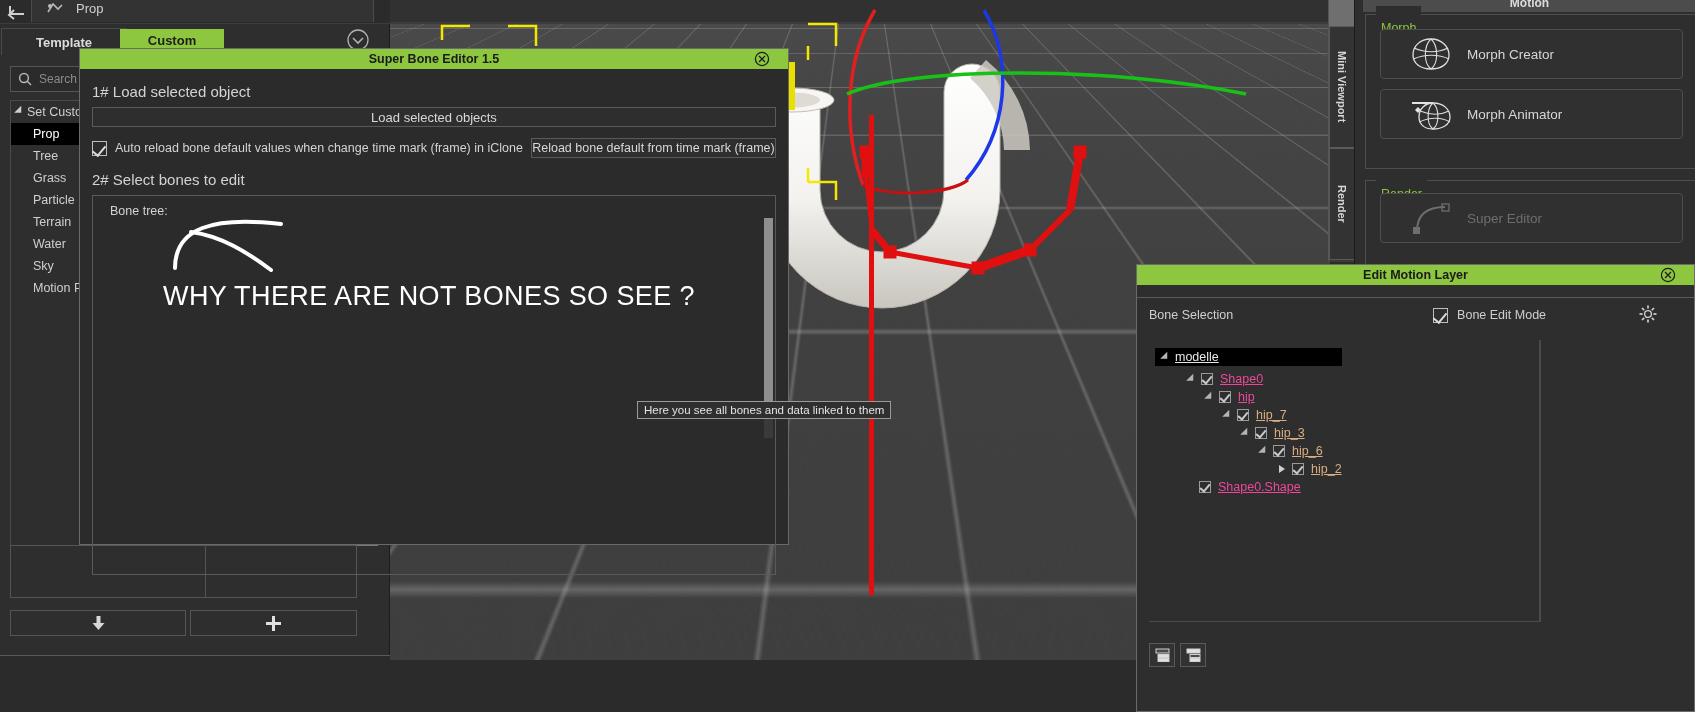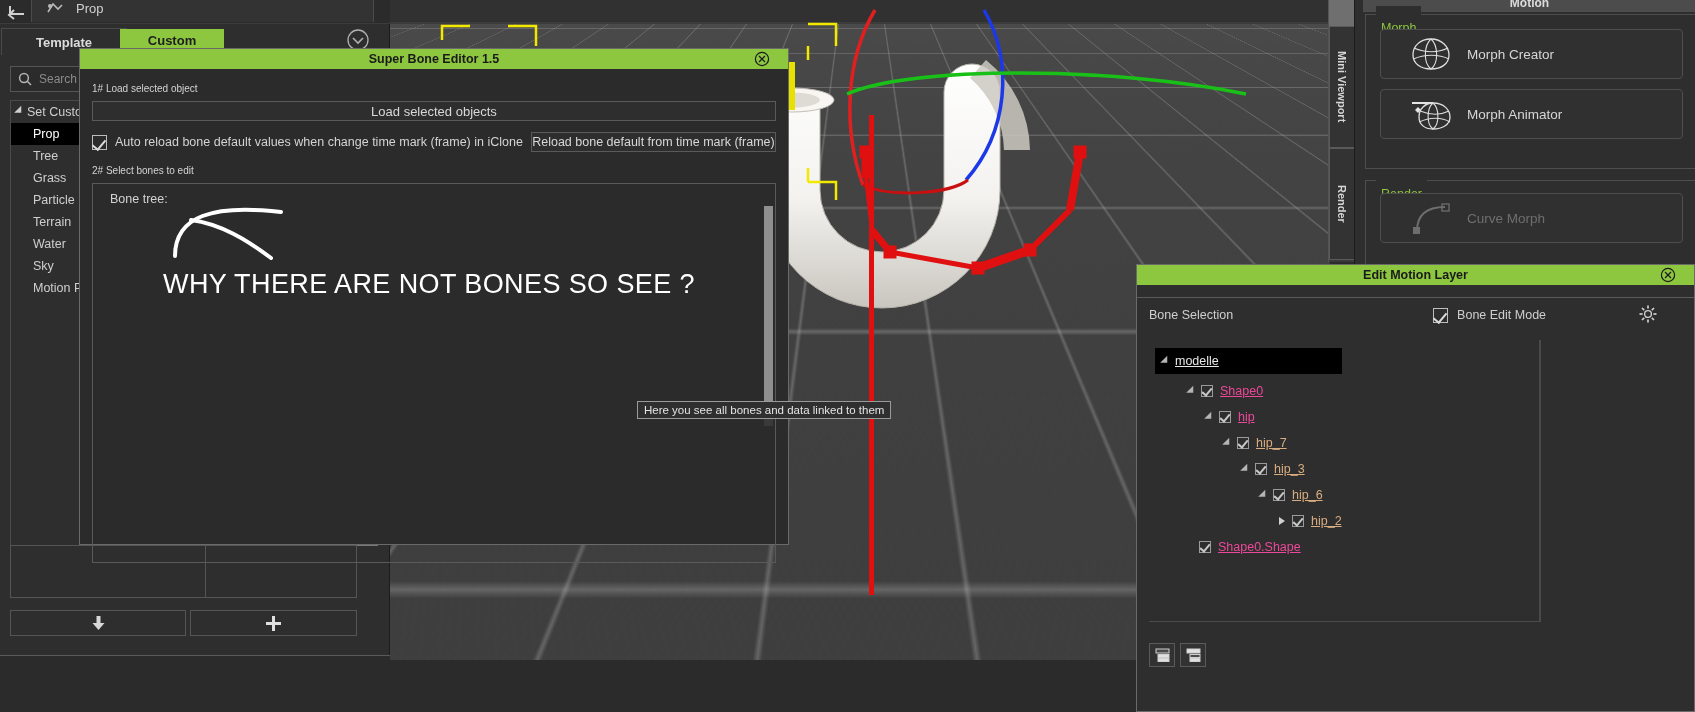--- a/index.html
+++ b/index.html
@@ -113,21 +113,21 @@
     position:absolute; left:79px; top:48px; width:710px; height:497px;
     background:#2b2b2b; border:1px solid #6a6a6a;
   }
   .sbe-title {
     height:20px; background:#8dc63f; color:#1a1a1a;
     font-size:12.5px; font-weight:bold;
     display:flex; align-items:center; justify-content:center; position:relative;
   }
   .sbe-close { position:absolute; right:18px; top:2px; width:16px; height:16px; color:#1a1a1a;}
   .sbe-body { position:relative; padding:14px 12px 0 12px; }
-  .sbe-step { color:#d3d3d3; font-size:10px; margin-bottom:7px;}
+  .sbe-step { color:#d3d3d3; font-size:15px; margin-bottom:7px;}
   .sbe-load-btn {
     height:20px; border:1px solid #5a5a5a; background:#2e2e2e; color:#d8d8d8; font-size:13px;
     display:flex; align-items:center; justify-content:center; margin-bottom:11px;
   }
   .sbe-chk-row { display:flex; align-items:center; gap:8px; margin-bottom:13px;}
   .chk {
     width:15px; height:15px; border:1px solid #bdbdbd; position:relative; flex:none; background:transparent;
   }
   .chk::after{
     content:""; position:absolute; left:2px; top:1px; width:6px; height:11px;
@@ -204,21 +204,21 @@
   }
   .eml-row .bs { color:#cfcfcf; font-size:12.5px; }
   .eml-row .bem { display:flex; align-items:center; gap:9px; margin-left:200px;}
   .eml-row .bem span { color:#cfcfcf; font-size:12.5px;}
   .eml-gear { position:absolute; right:36px; top:6px; width:20px; height:20px;}
   .eml-tree {
     position:absolute; left:12px; top:75px; width:391px; height:282px;
     border:1px solid #4a4a4a; border-top:none; border-left:none;
   }
   .eml-tree-inner { position:relative; width:100%; height:100%; }
-  .bt-row { display:flex; align-items:center; height:26px; font-size:12.5px; gap:7px;}
+  .bt-row { display:flex; align-items:center; height:18px; font-size:12.5px; gap:7px;}
   .bt-row .name { text-decoration:underline; }
   .bt-row.root { background:#000; width:187px; padding-left:8px; }
   .bt-row.root .name { color:#e8e8e8; }
   .bt-row .name.hl { color:#d8ad80; }
   .bt-row .name.norm { color:#ec4899; }
   .arrow-d { width:0;height:0;border-left:5px solid #b5b5b5;border-top:5px solid transparent;border-bottom:5px solid transparent;transform:rotate(45deg);}
   .arrow-r { width:0;height:0;border-left:6px solid #d0d0d0;border-top:4px solid transparent;border-bottom:4px solid transparent;}
   .chk-sm { width:12px; height:12px; border:1px solid #9a9a9a; position:relative; flex:none;}
   .chk-sm::after{content:"";position:absolute;left:2px;top:0px;width:4px;height:8px;border:solid #c8c8c8;border-width:0 2px 2px 0;transform:rotate(40deg);}
   .eml-sidebar { position:absolute; left:403px; top:75px; width:1px; height:282px; background:#4a4a4a;}
@@ -443,21 +443,21 @@
   </div>
 
   <div class="grp grp-plugins">
     <div class="grp-title">Render</div>
     <div class="rbtn b3 disabled">
       <svg width="40" height="34" viewBox="0 0 40 34">
         <path d="M6 30 C6 12 18 6 34 6" stroke="#6e6e6e" stroke-width="2" fill="none"></path>
         <rect x="2" y="26" width="7" height="7" fill="#6e6e6e"></rect>
         <rect x="31" y="3" width="7" height="7" stroke="#6e6e6e" stroke-width="1.3" fill="none"></rect>
       </svg>
-      <span class="rlabel">Curve Morph</span>
+      <span class="rlabel">Super Editor</span>
     </div>
   </div>
 </div>
 
 <div class="eml">
   <div class="eml-title">
     <span>Edit Motion Layer</span>
     <span class="eml-close">
       <svg width="16" height="16" viewBox="0 0 16 16">
             <circle cx="8" cy="8" r="6.6" stroke="#1a1a1a" stroke-width="1.2" fill="none"></circle>

